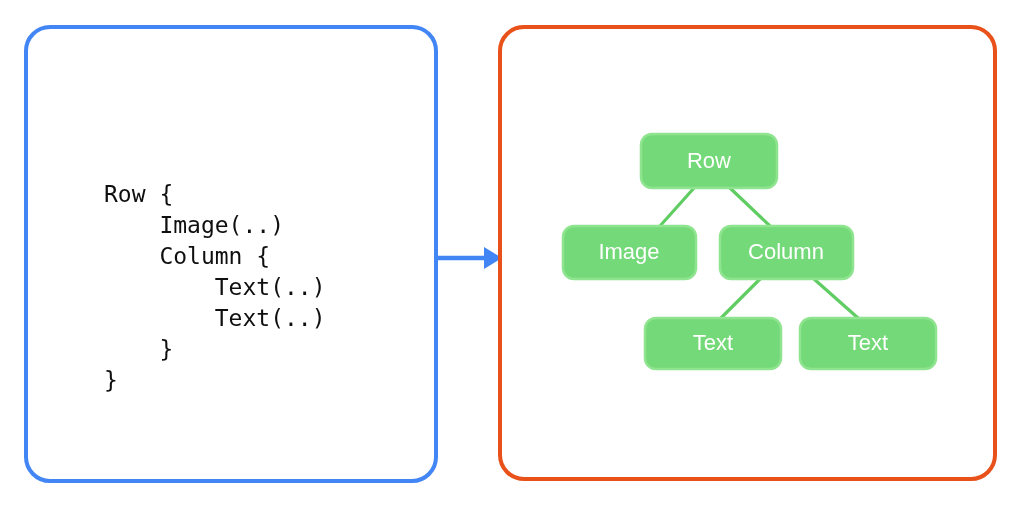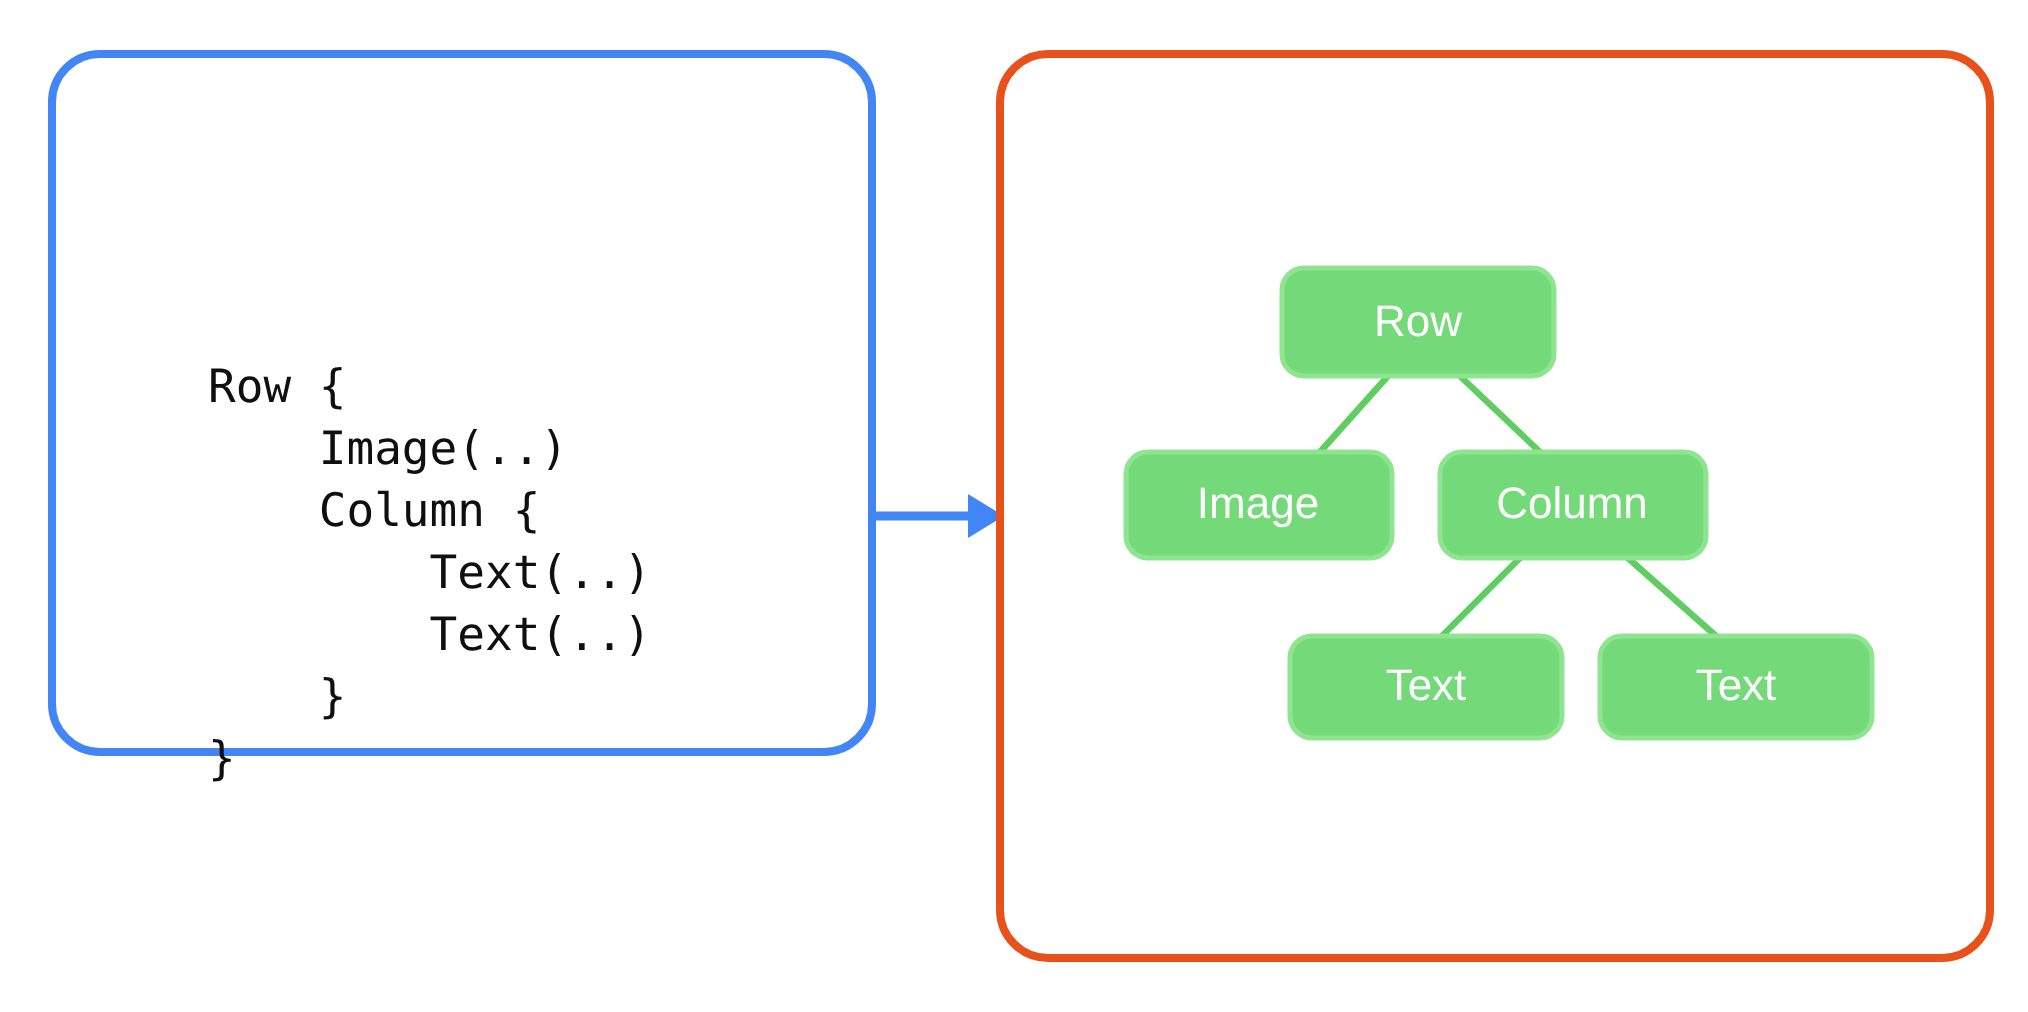--- a/index.html
+++ b/index.html
@@ -26,21 +26,21 @@
   .panel {
     position: absolute;
     background: #ffffff;
     border-radius: 26px;
     box-sizing: border-box;
   }
   #code-panel {
     left: 24px;
     top: 25px;
     width: 414px;
-    height: 353px;
+    height: 458px;
     border: 4px solid #4285f4;
   }
   #tree-panel {
     left: 498px;
     top: 25px;
     width: 499px;
     height: 456px;
     border: 4px solid #e8521a;
   }
 

